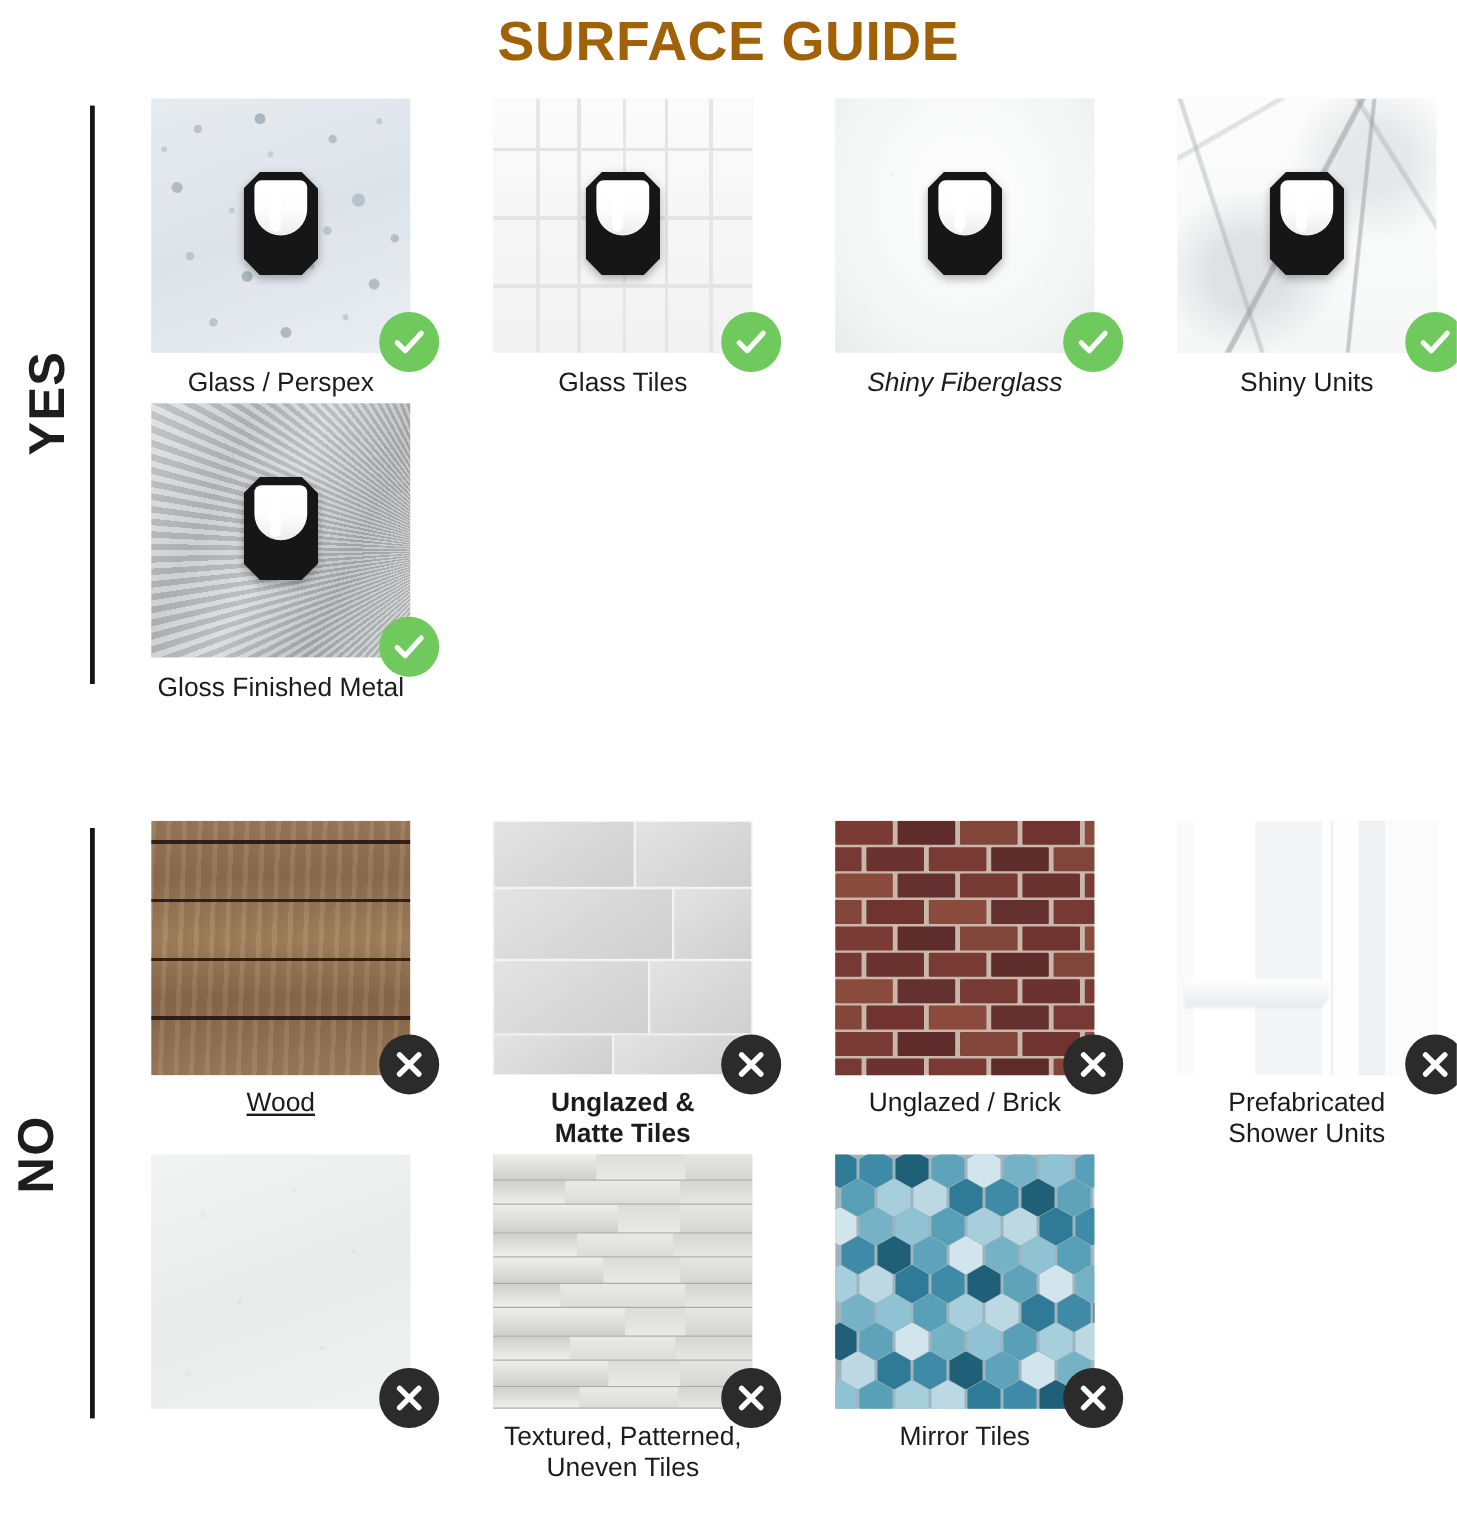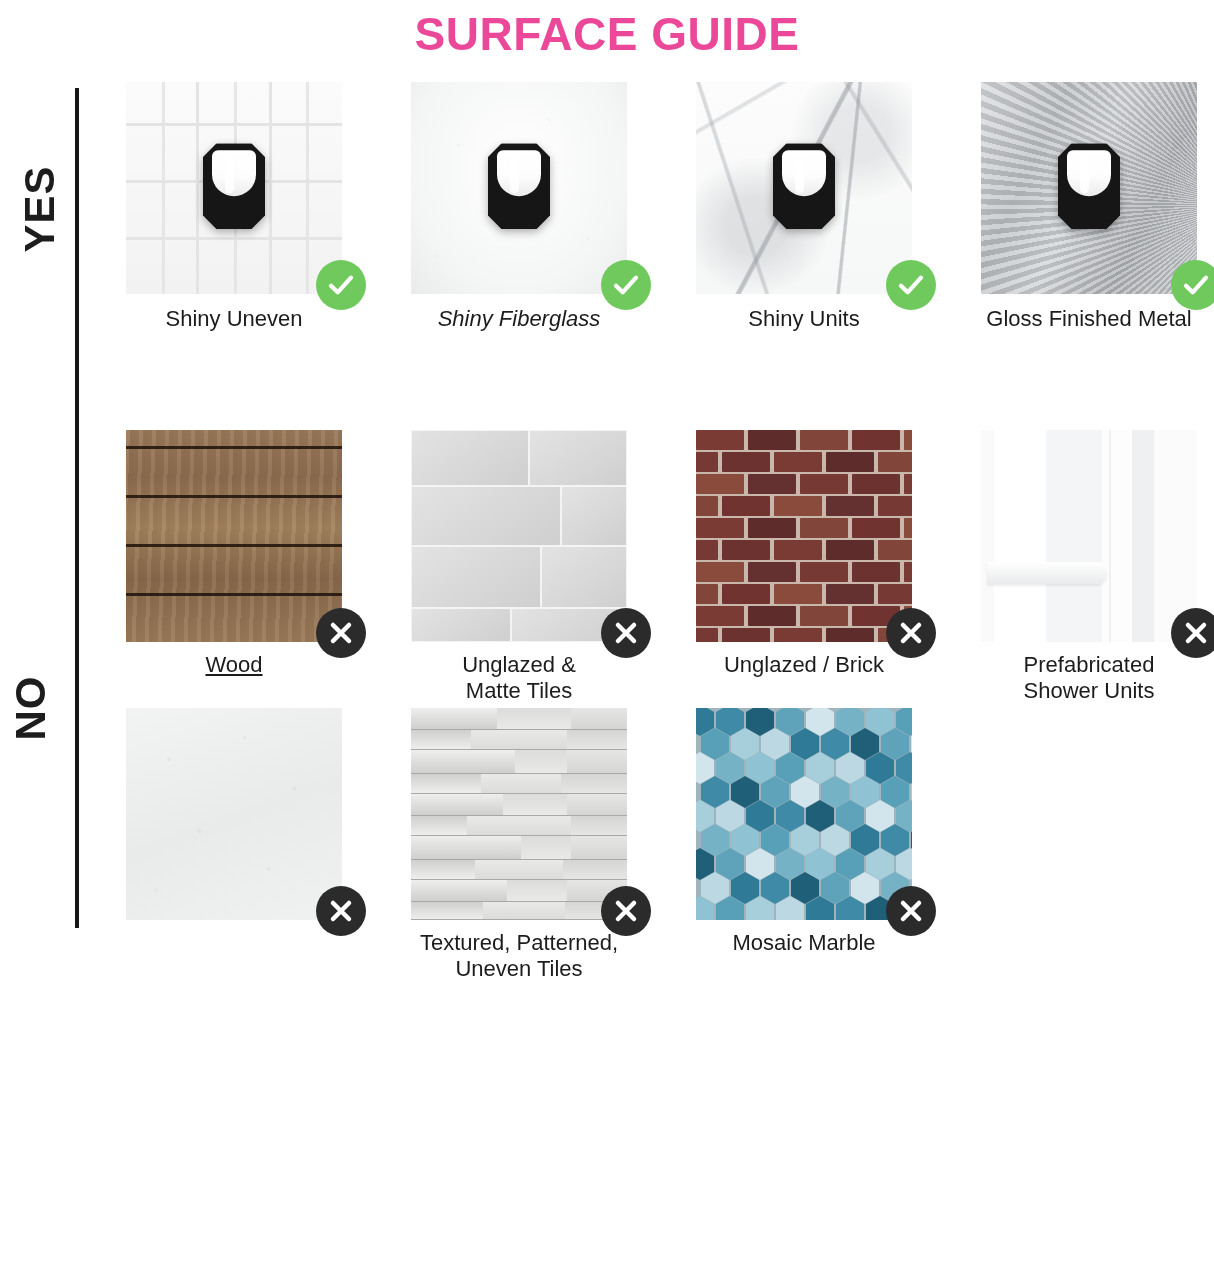--- a/index.html
+++ b/index.html
@@ -14,21 +14,21 @@
     overflow: hidden;
     position: relative;
   }
 
   
   .title {
     text-align: center;
     font-size: 46px;
     font-weight: 700;
     letter-spacing: 0.5px;
-    color: #ec4899;
+    color: #a16207;
     padding-top: 4px;
     height: 66px;
     line-height: 60px;
   }
 
   
   .section {
     position: relative;
     display: flex;
     align-items: flex-start;
@@ -354,37 +354,56 @@
 <div id="sections-root">
     <div class="section section-yes yes">
       <div class="axis">
         <div class="axis-label yes-label">YES</div>
         <div class="axis-rule"></div>
       </div>
       <div class="grid">
         <div class="card">
           <div class="thumb-wrap">
             <div class="thumb">
-              <div class="tx tx-subway">
-                <div class="tx-subway-v"></div>
-              </div>
+              <div class="tx tx-glass"></div>
               <div class="hook">
                 <div class="hook-body"></div>
                 <div class="hook-inner">
                   <div class="hook-shine"></div>
                 </div>
               </div>
             </div>
             <div class="badge yes">
               <svg viewBox="0 0 24 24">
                 <path d="M4.5 12.5 L9.5 17.5 L19.5 6.5" stroke="#ffffff" stroke-width="3.2" stroke-linecap="round" stroke-linejoin="round" fill="none"></path>
               </svg>
             </div>
           </div>
-          <div class="caption" style="white-space: pre-line;">Shiny Uneven</div>
+          <div class="caption" style="white-space: pre-line;">Glass / Perspex</div>
+        </div>
+        <div class="card">
+          <div class="thumb-wrap">
+            <div class="thumb">
+              <div class="tx tx-subway">
+                <div class="tx-subway-v"></div>
+              </div>
+              <div class="hook">
+                <div class="hook-body"></div>
+                <div class="hook-inner">
+                  <div class="hook-shine"></div>
+                </div>
+              </div>
+            </div>
+            <div class="badge yes">
+              <svg viewBox="0 0 24 24">
+                <path d="M4.5 12.5 L9.5 17.5 L19.5 6.5" stroke="#ffffff" stroke-width="3.2" stroke-linecap="round" stroke-linejoin="round" fill="none"></path>
+              </svg>
+            </div>
+          </div>
+          <div class="caption" style="white-space: pre-line;">Glass Tiles</div>
         </div>
         <div class="card">
           <div class="thumb-wrap">
             <div class="thumb">
               <div class="tx tx-fiberglass"></div>
               <div class="hook">
                 <div class="hook-body"></div>
                 <div class="hook-inner">
                   <div class="hook-shine"></div>
                 </div>
@@ -470,21 +489,21 @@
                 <div class="mt" style="left: 0px; top: 178px; width: 100px; height: 34px;"></div>
                 <div class="mt" style="left: 100px; top: 178px; width: 116px; height: 34px;"></div>
               </div>
             </div>
             <div class="badge no">
               <svg viewBox="0 0 24 24">
                 <path d="M6 6 L18 18 M18 6 L6 18" stroke="#ffffff" stroke-width="3.4" stroke-linecap="round" stroke-linejoin="round" fill="none"></path>
               </svg>
             </div>
           </div>
-          <div class="caption" style="white-space: pre-line;">Unglazed &amp;
+          <div class="caption" style="white-space: pre-line; font-weight: bold;">Unglazed &amp;
 Matte Tiles</div>
         </div>
         <div class="card">
           <div class="thumb-wrap">
             <div class="thumb">
               <div class="tx tx-brick">
                 <div class="bk" style="left: 0px; top: 0px; width: 48px; background: rgb(122, 59, 52);"></div>
                 <div class="bk" style="left: 52px; top: 0px; width: 48px; background: rgb(94, 44, 43);"></div>
                 <div class="bk" style="left: 104px; top: 0px; width: 48px; background: rgb(130, 69, 58);"></div>
                 <div class="bk" style="left: 156px; top: 0px; width: 48px; background: rgb(112, 51, 47);"></div>
@@ -695,17 +714,17 @@
                 <div class="hx" style="left: 170px; top: 188px; background: rgb(31, 95, 120);"></div>
                 <div class="hx" style="left: 200px; top: 188px; background: rgb(94, 163, 186);"></div>
               </div>
             </div>
             <div class="badge no">
               <svg viewBox="0 0 24 24">
                 <path d="M6 6 L18 18 M18 6 L6 18" stroke="#ffffff" stroke-width="3.4" stroke-linecap="round" stroke-linejoin="round" fill="none"></path>
               </svg>
             </div>
           </div>
-          <div class="caption" style="white-space: pre-line;">Mosaic Marble</div>
+          <div class="caption" style="white-space: pre-line;">Mirror Tiles</div>
         </div>
       </div>
     </div>
   </div>
 
 </body></html>

